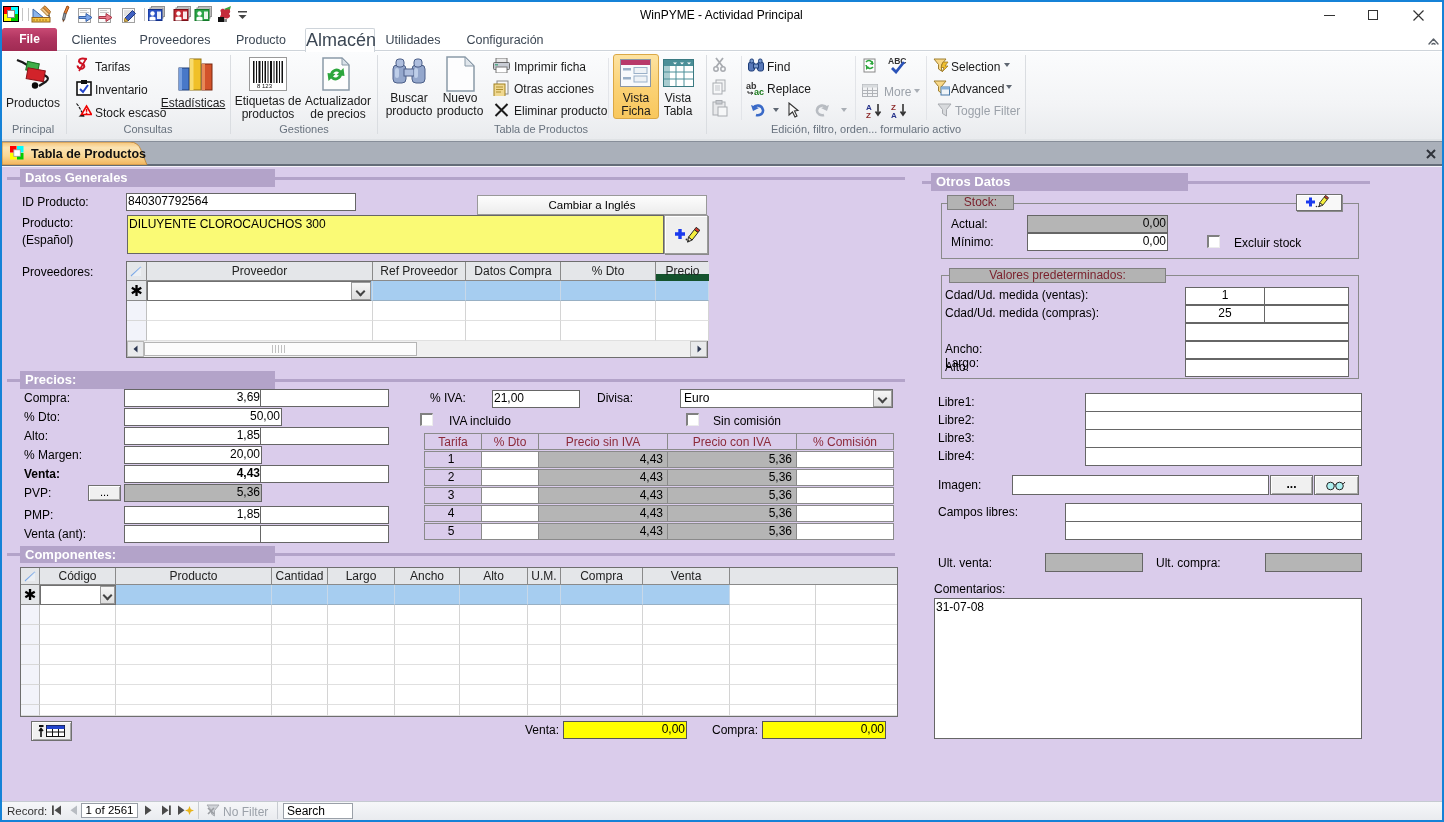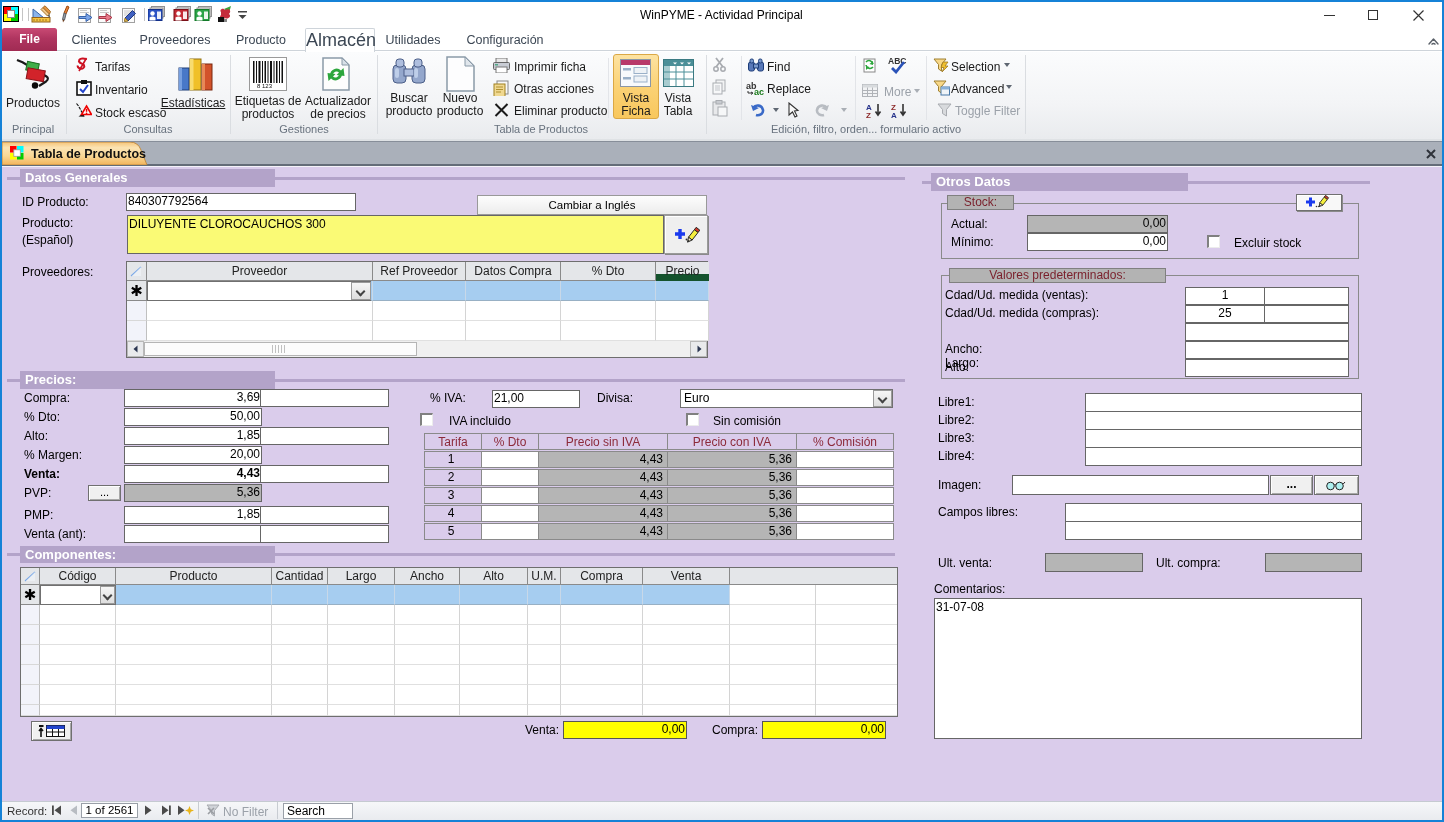--- a/index.html
+++ b/index.html
@@ -426,21 +426,21 @@
     <path d="M2.5 0.5 L6.5 4 L2.5 7.5 Z" fill="#2a3550"></path>
   </svg>
 <div class="abs" style="left:144px;top:342px;width:273px;height:14px;background:#fcfcfc;border:1px solid #b5b5b5;"></div>
 <div class="abs" style="left:272px;top:345px;width:13px;height:8px;background:repeating-linear-gradient(90deg,#c0c0c0 0 1px,transparent 1px 3px);"></div>
 <div class="secline" style="left:7px;top:379px;width:898px;"></div>
 <div class="chip" style="left:20px;top:371px;width:255px;height:18px;">Precios:</div>
 <div class="lbl" style="left:24px;top:392px;">Compra:</div>
 <div class="tb num" style="left:124px;top:389px;width:138px;height:18px;">3,69</div>
 <div class="tb" style="left:260px;top:389px;width:129px;height:18px;"></div>
 <div class="lbl" style="left:24px;top:411px;">% Dto:</div>
-<div class="tb num" style="left:124px;top:408px;width:138px;height:18px;">50,00</div>
+<div class="tb num" style="left:124px;top:408px;width:158px;height:18px;">50,00</div>
 <div class="lbl" style="left:24px;top:430px;">Alto:</div>
 <div class="tb num" style="left:124px;top:427px;width:138px;height:18px;">1,85</div>
 <div class="tb" style="left:260px;top:427px;width:129px;height:18px;"></div>
 <div class="lbl" style="left:24px;top:449px;">% Margen:</div>
 <div class="tb num" style="left:124px;top:446px;width:138px;height:18px;">20,00</div>
 <div class="lbl" style="left:24px;top:468px;font-weight:bold;">Venta:</div>
 <div class="tb num" style="left:124px;top:465px;width:138px;height:18px;font-weight:bold;">4,43</div>
 <div class="tb" style="left:260px;top:465px;width:129px;height:18px;"></div>
 <div class="lbl" style="left:24px;top:487px;">PVP:</div>
 <div class="btn3d" style="left:88px;top:485px;width:33px;height:16px;font-size:11px;text-align:center;line-height:12px;">...</div>

